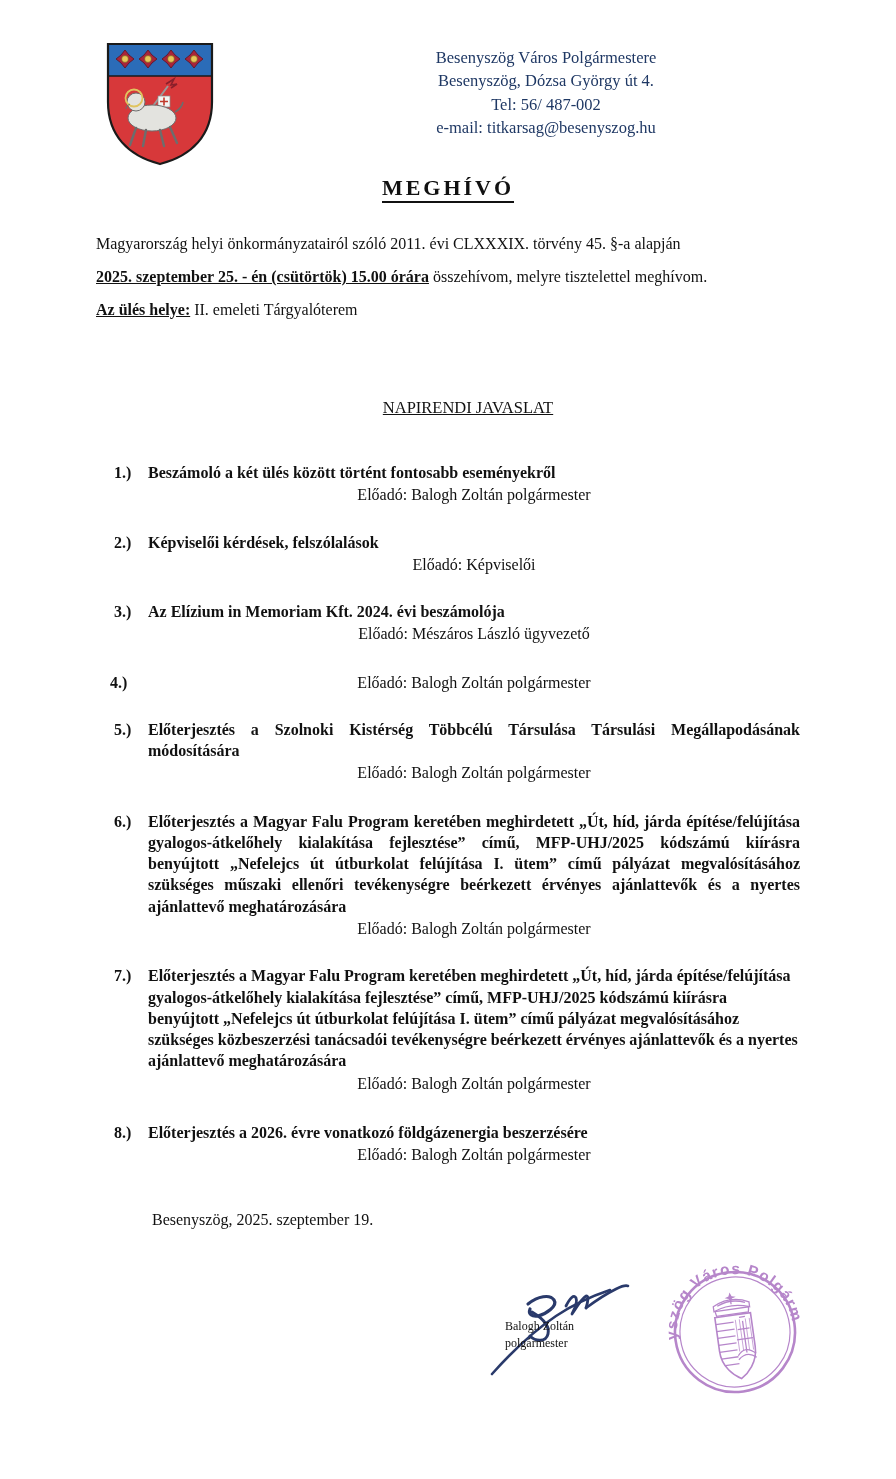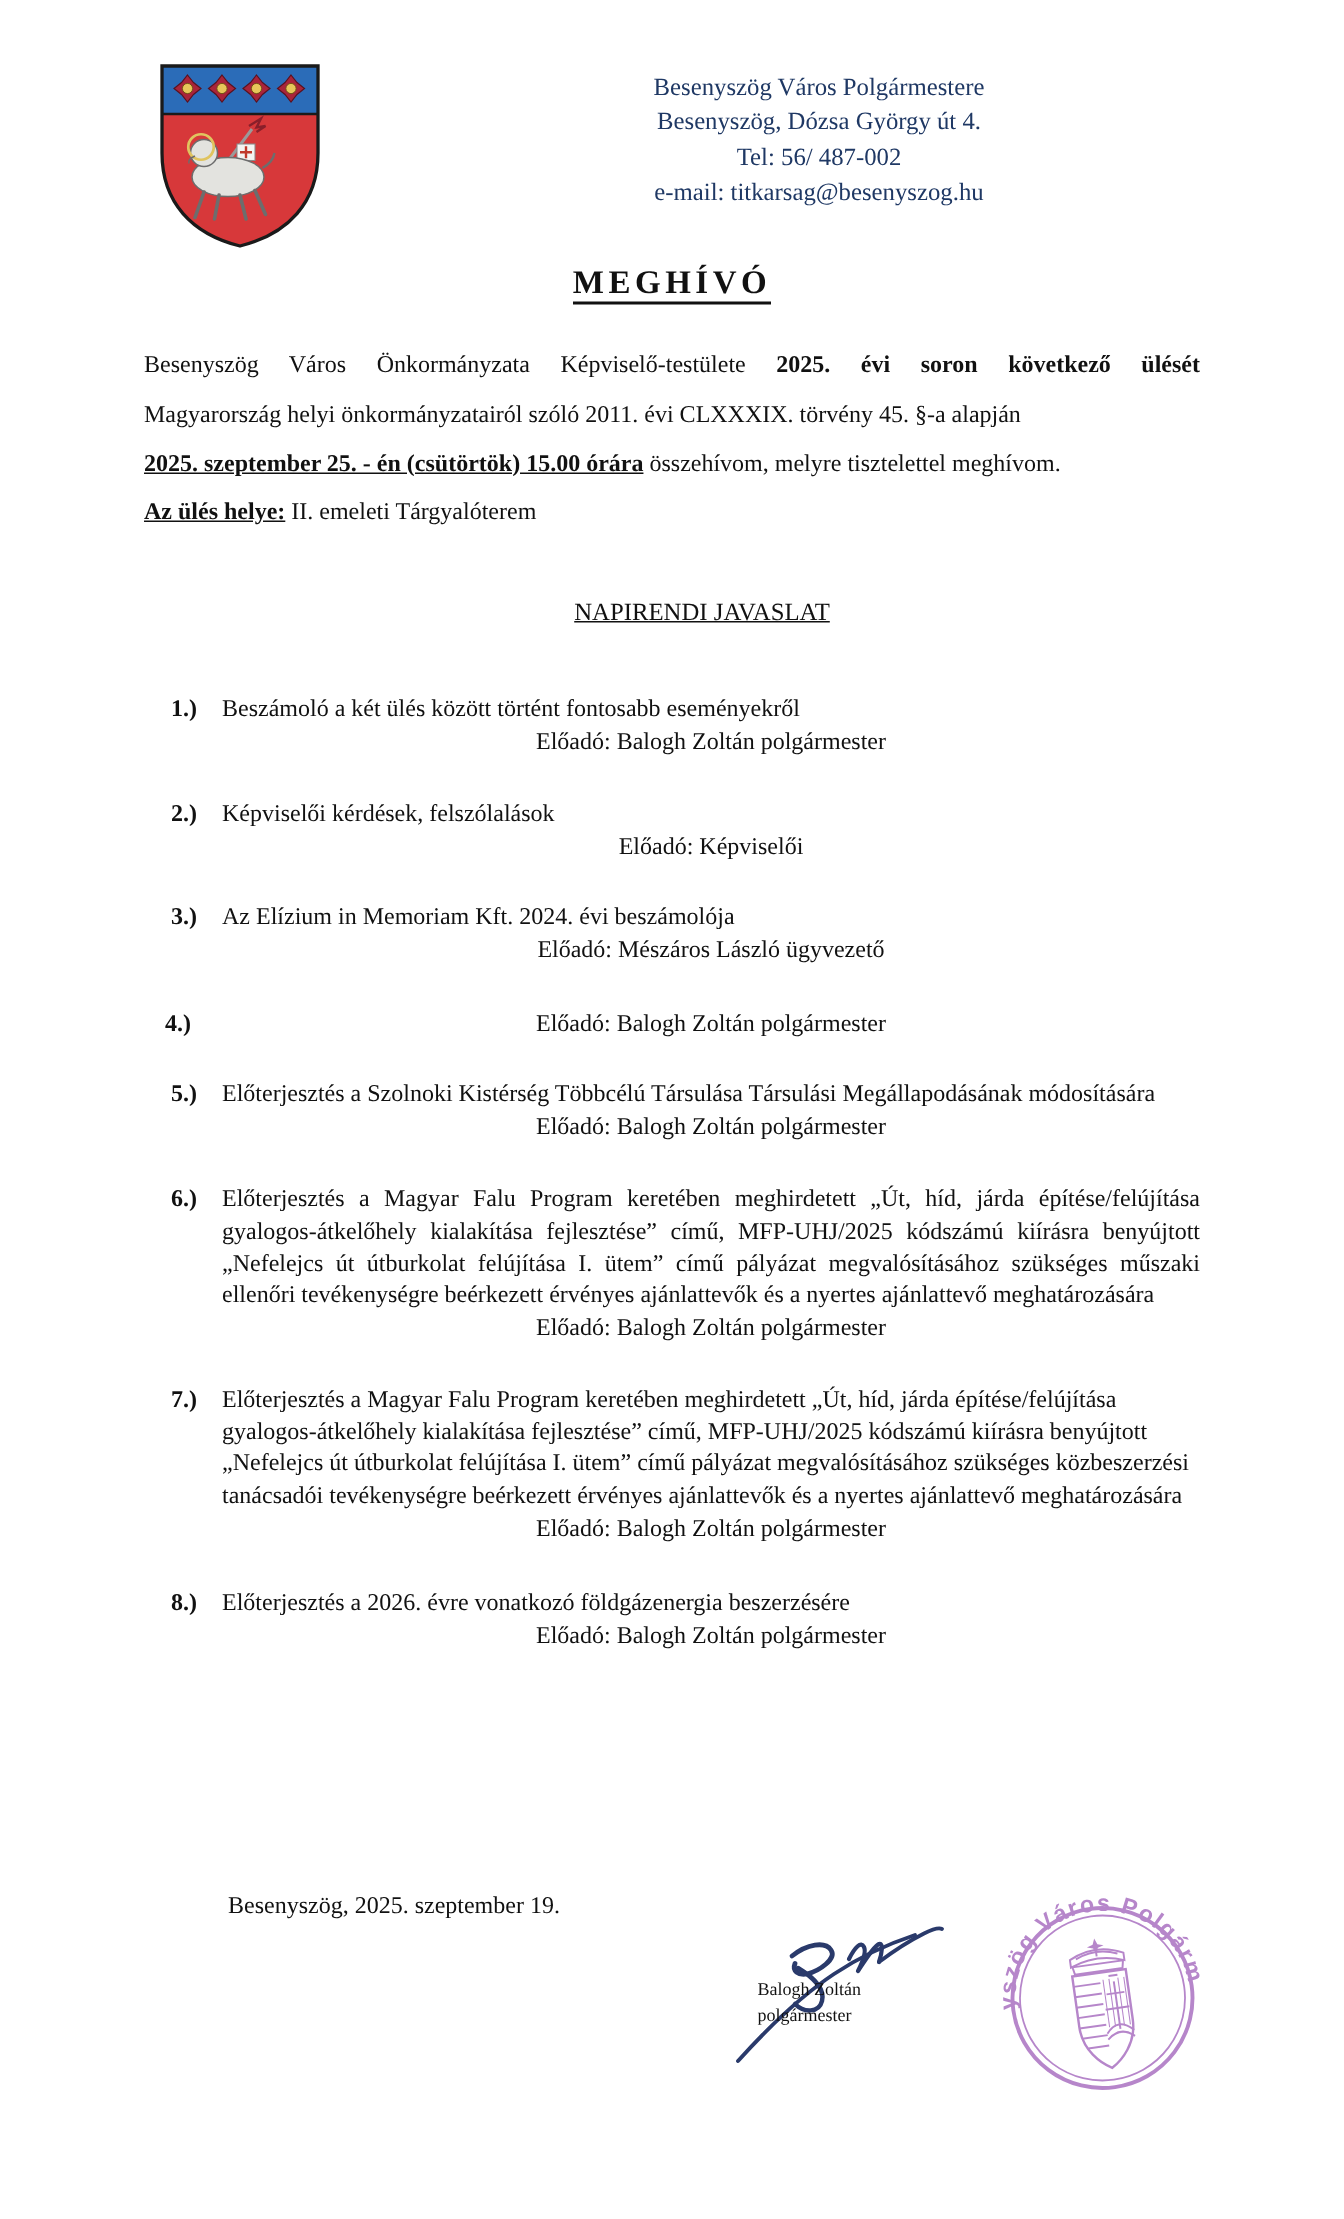--- a/index.html
+++ b/index.html
@@ -110,21 +110,21 @@
   }
   .item .num {
     position: absolute;
     left: 18px;
     top: 0;
     font-weight: bold;
     font-size: 16px;
   }
   .item .num.wide { left: 14px; }
   .item .title {
-    font-weight: normal;
+    font-weight: bold;
     display: block;
   }
   .item .title.just {
     text-align: justify;
   }
   .item .title.just.last-just {
     text-align-last: left;
   }
   .item .speaker {
     display: block;
@@ -138,21 +138,21 @@
   .item.i2 { margin-bottom: 26px; }
   .item.i3 { margin-bottom: 27px; }
   .item.i4 { margin-bottom: 26px; }
   .item.i5 { margin-bottom: 27px; }
   .item.i6 { margin-bottom: 26px; }
   .item.i7 { margin-bottom: 28px; }
 
   
   .place-date {
     position: absolute;
-    top: 1262px;
+    top: 1211px;
     left: 152px;
     font-size: 16px;
   }
 
   .signature-block {
     position: absolute;
     top: 1318px;
     left: 505px;
     width: 200px;
     text-align: left;
@@ -249,21 +249,20 @@
       <div>Tel: 56/ 487-002</div>
       <div>e-mail: titkarsag@besenyszog.hu</div>
     </div>
   </div>
 
   <div class="doc-title">
     <span>MEGHÍVÓ</span>
   </div>
 
   <div class="intro">
-    <div class="l1"><span>Besenyszög Város Önkormányzata Képviselő-testülete </span><span class="b">2025. évi soron következő ülését</span></div>
     <div class="l2">Magyarország helyi önkormányzatairól szóló 2011. évi CLXXXIX. törvény 45. §-a alapján</div>
     <div class="l3"><span class="bu">2025. szeptember 25. - én (csütörtök) 15.00 órára</span><span> összehívom, melyre tisztelettel meghívom.</span></div>
     <div class="l4"><span class="bu">Az ülés helye:</span><span> II. emeleti Tárgyalóterem</span></div>
   </div>
 
   <div class="agenda-heading">
     <span>NAPIRENDI JAVASLAT</span>
   </div>
 
   <div class="agenda">

